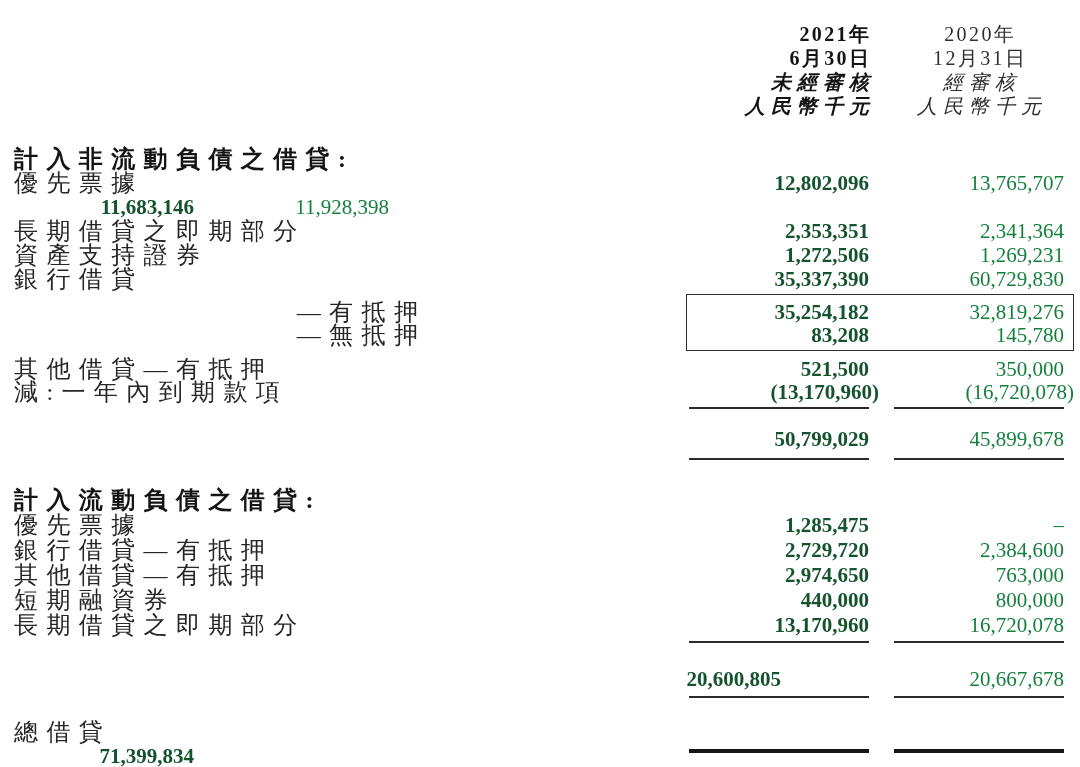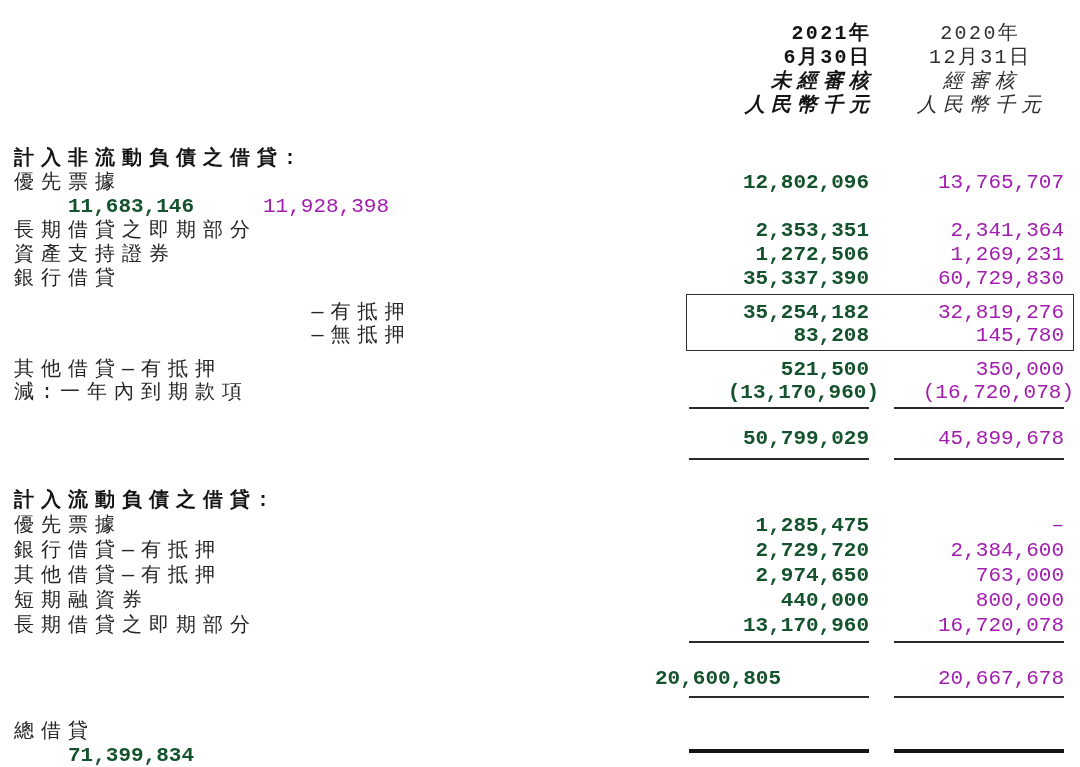--- a/index.html
+++ b/index.html
@@ -1,38 +1,38 @@
 <!DOCTYPE html>
 <html><head>
 <meta charset="utf-8">
 <style>
   html,body{margin:0;padding:0;background:#fff;}
   .page{
     width:1080px;height:767px;position:relative;background:#ffffff;overflow:hidden;
-    font-family:Liberation Mono, monospace;color:#242424;
+    font-family:Liberation Serif, serif;color:#242424;
   }
   .content{position:absolute;inset:0;padding:22px 6px 0 14px;box-sizing:border-box;}
 
   
   .row{display:flex;height:24px;line-height:24px;}
   .row23{height:23px;line-height:23px;}
   .row25{height:25px;line-height:25px;}
   .label{
-    flex:1;font-size:20px;letter-spacing:0.35em;white-space:nowrap;color:#262626;
+    flex:1;font-size:24px;letter-spacing:0.35em;white-space:nowrap;color:#262626;
   }
   .label.indent{padding-left:20px;text-align:center;}
   .title .label{font-weight:bold;color:#141414;}
   .cell{
     width:190px;text-align:right;padding-right:10px;box-sizing:border-box;
     font-size:21px;white-space:nowrap;
   }
   .cell.c20{width:180px;}
   .colgap{width:15px;}
   .y21{font-weight:bold;color:#14532d;}
-  .y20{font-weight:normal;color:#a21caf;}
+  .y20{font-weight:normal;color:#15803d;}
   .hang{padding-right:0px;}            
 
   
   .header-flex{display:flex;}
   .h-spacer{flex:1;}
   .h-cell{width:190px;text-align:right;padding-right:10px;box-sizing:border-box;}
   .h-cell.c20{width:180px;}
   .h-line{height:24px;line-height:24px;font-size:20px;white-space:nowrap;}
   .h-cell.b21 .h-line{font-weight:bold;color:#141414;}
   .h-cell.c20 .h-line{color:#2e2e2e;text-align:center;}

